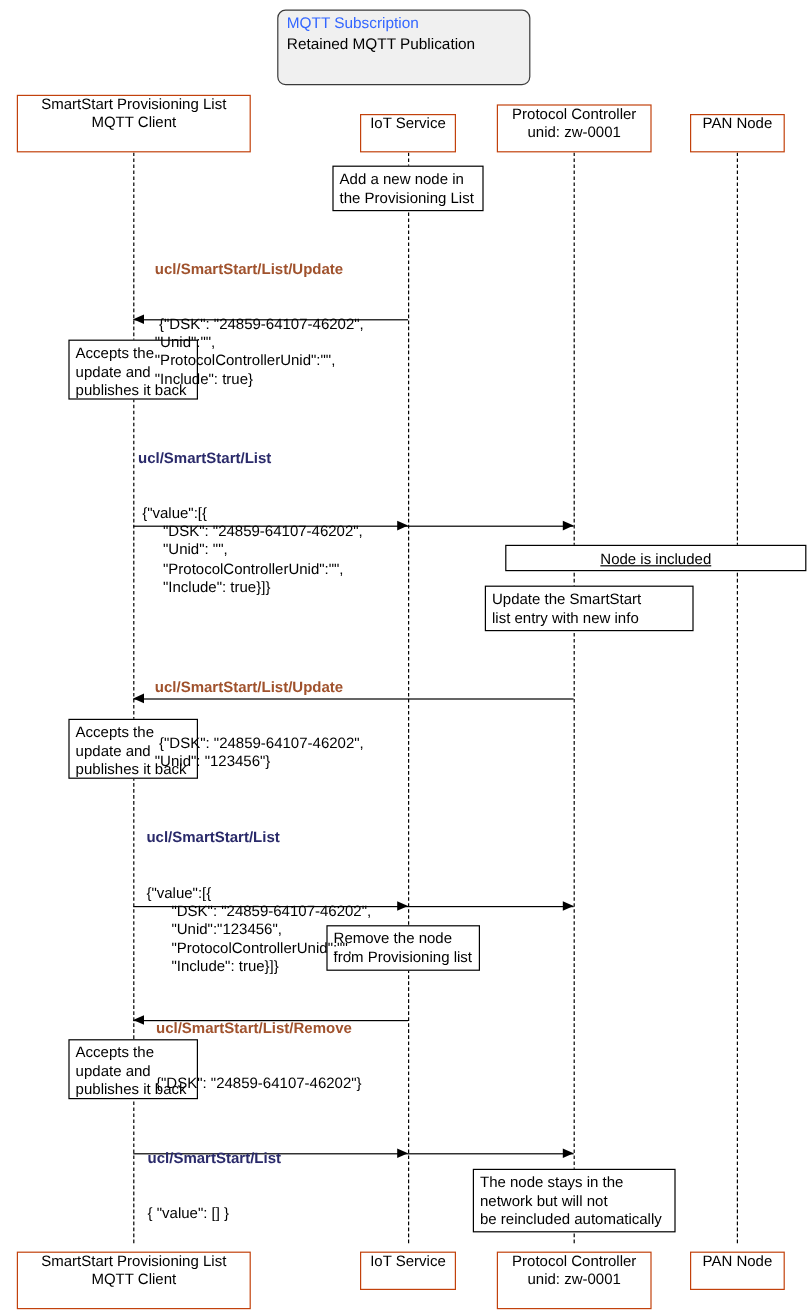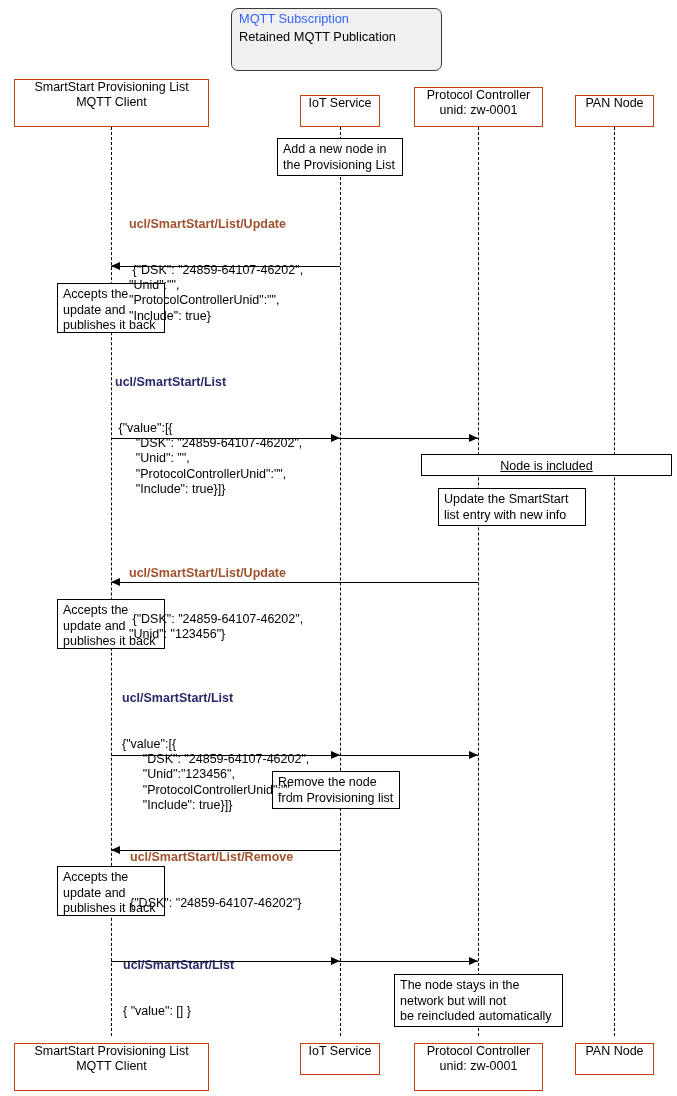--- a/index.html
+++ b/index.html
@@ -83,21 +83,21 @@
       "Unid": "",
       "ProtocolControllerUnid":"",
       "Include": true}]}</span>
   </div>
   <div class="arrowline" style="left:111px;top:438px;width:367px;"></div>
   <div class="ahead right" style="left:331px;top:433.5px;"></div>
   <div class="ahead right" style="left:469px;top:433.5px;"></div>
 
   <div class="note center" style="left:421px;top:454px;width:251px;height:22px;line-height:16px;">Node is included</div>
 
-  <div class="note" style="left:404px;top:488px;width:148px;height:38px;white-space:pre-line;margin-left:34px;">Update the SmartStart
+  <div class="note" style="left:404px;top:488px;width:174px;height:38px;white-space:pre-line;">Update the SmartStart
 list entry with new info</div>
 
   <div class="msg" style="left:129px;top:536px;">
     <span class="topic" style="color:#a0522d">ucl/SmartStart/List/Update</span>
     <span class="payload"> {"DSK": "24859-64107-46202",
 "Unid": "123456"}</span>
   </div>
   <div class="arrowline" style="left:111px;top:582px;width:367px;"></div>
   <div class="ahead left" style="left:111px;top:577.5px;"></div>
 

